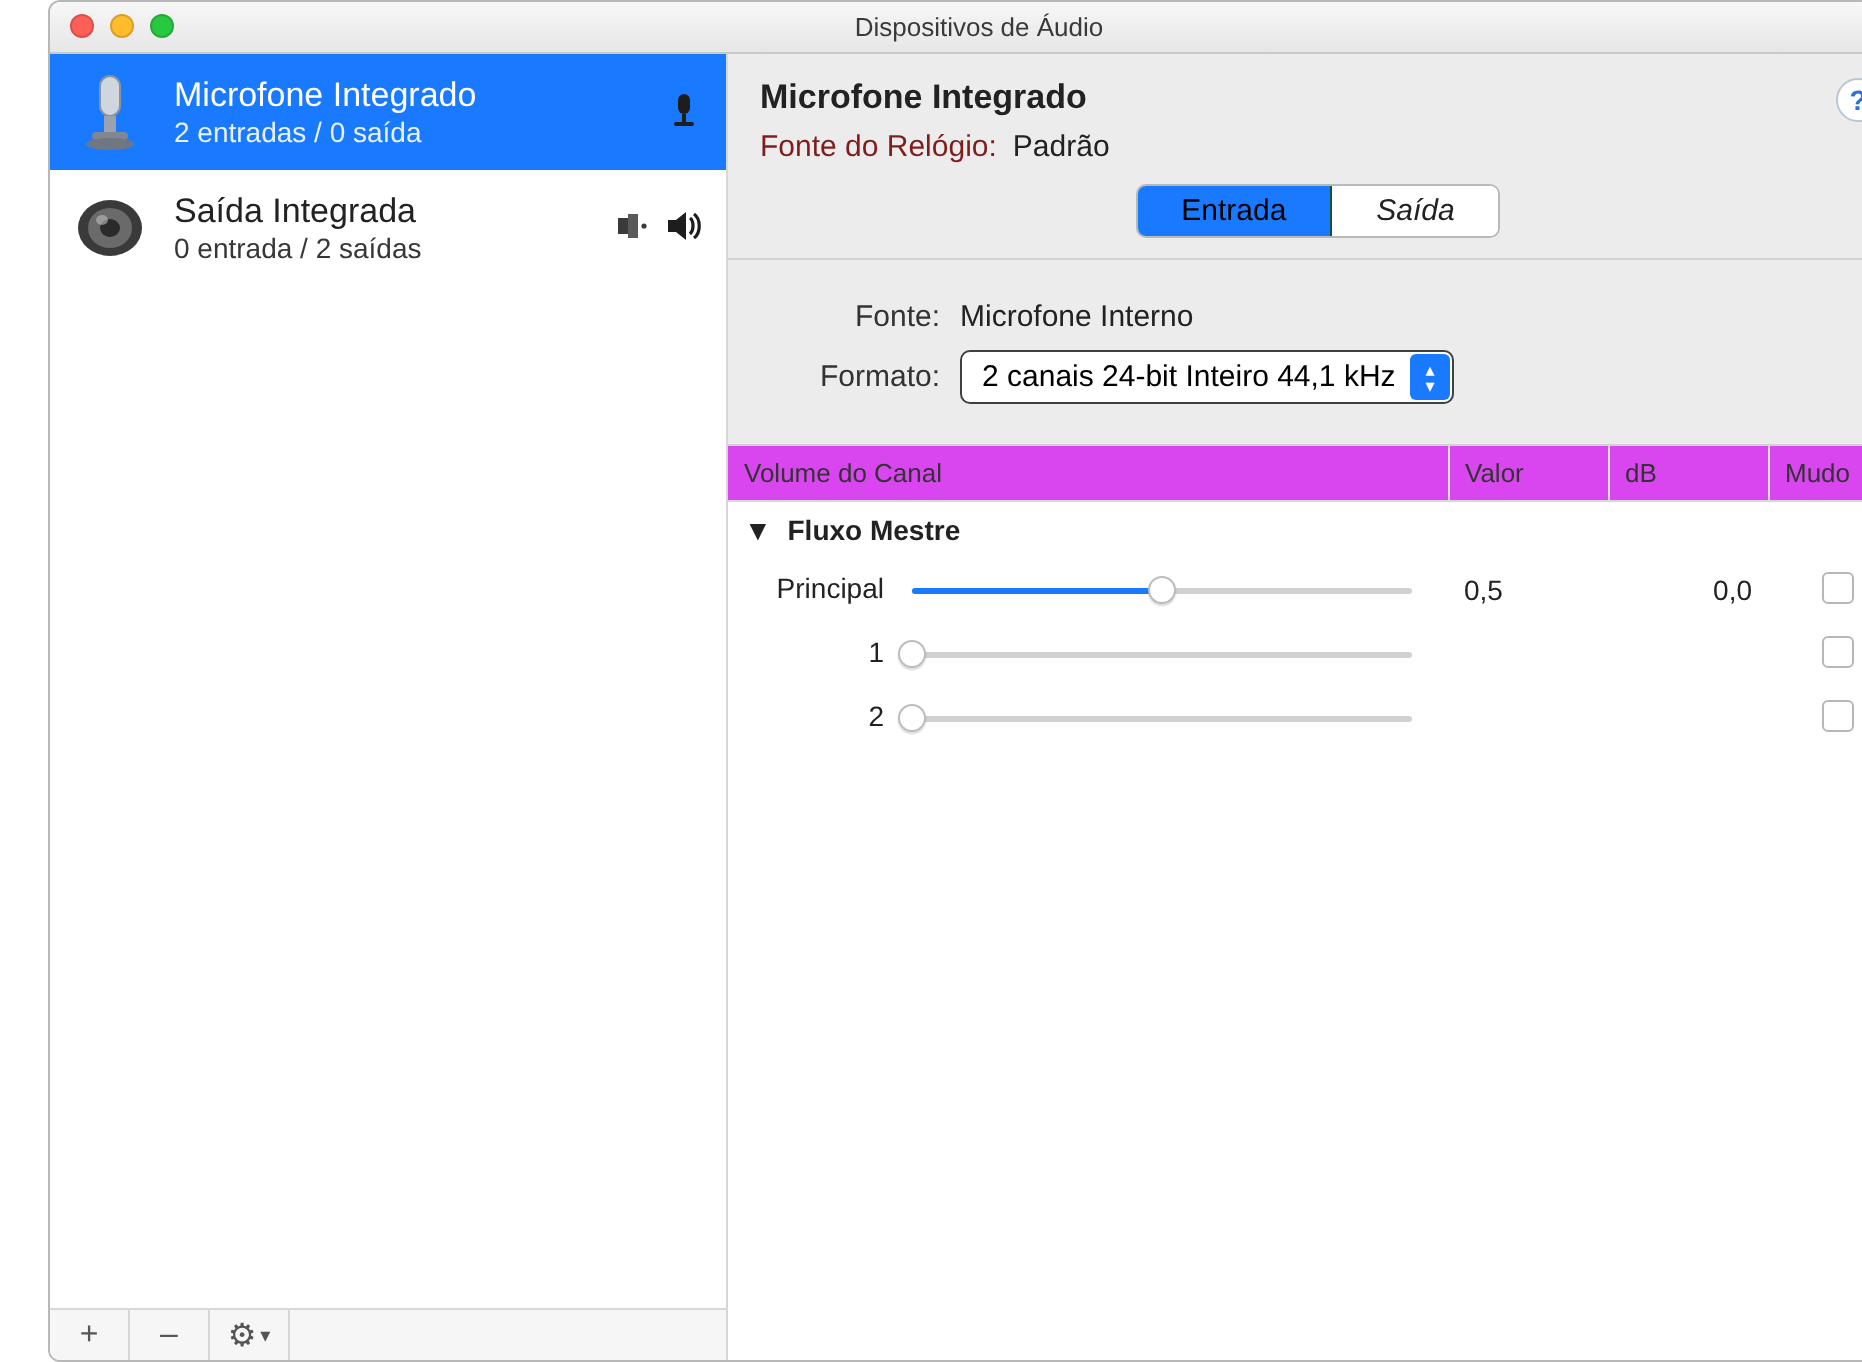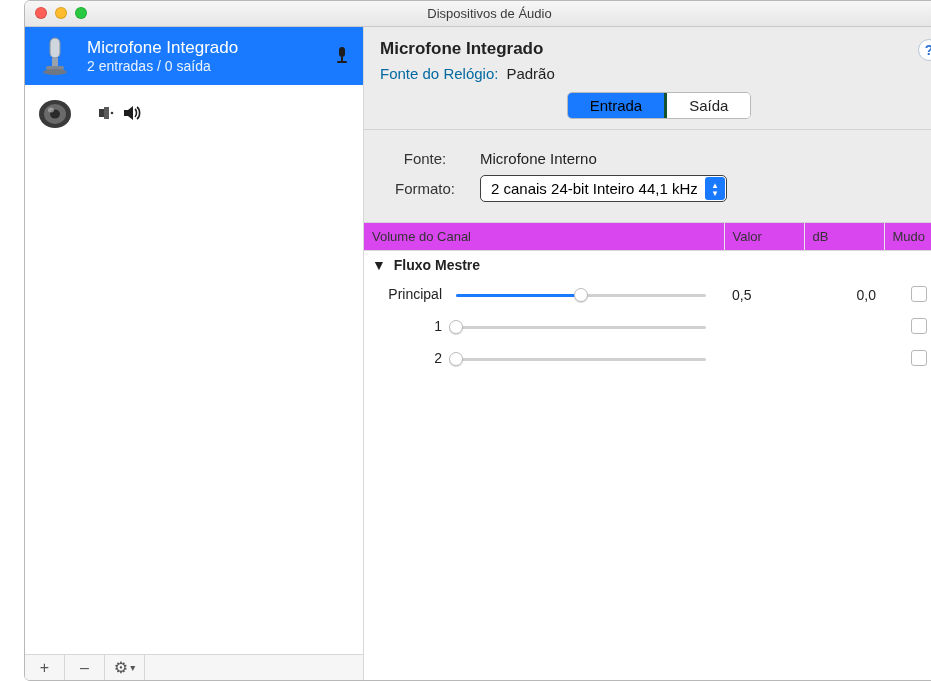--- a/index.html
+++ b/index.html
@@ -28,31 +28,31 @@
   .dev .right { width: 56px; display: flex; justify-content: flex-end; align-items: center; gap: 4px; }
   .sidebar-toolbar { height: 26px; border-top: 1px solid #d7d7d7; display: flex; align-items: stretch; background: #f6f6f6; }
   .sbtn { width: 40px; border-right: 1px solid #d7d7d7; display: flex; align-items: center; justify-content: center; font-size: 16px; color: #555; cursor: pointer; }
   .sbtn:last-child { border-right: 1px solid #d7d7d7; }
 
   
   .main { flex: 1; display: flex; flex-direction: column; background: #f0f0f0; }
   .header { padding: 12px 16px 10px 16px; background: #ececec; border-bottom: 1px solid #d3d3d3; position: relative; }
   .header h1 { font-size: 17px; font-weight: 600; margin-bottom: 6px; }
   .header-row { display: flex; align-items: center; gap: 8px; font-size: 15px; }
-  .header-row .lbl { color: #0369a1; }
+  .header-row .lbl { color: #7f1d1d; }
   .helpbtn { position: absolute; right: 14px; top: 12px; width: 22px; height: 22px; border-radius: 50%; border: 1px solid #b8c6d6; background: #fff; color: #2a70d8; font-weight: 700; display: flex; align-items: center; justify-content: center; cursor: pointer; font-size: 14px;}
   .segmented { display: inline-flex; border: 1px solid #b9b9b9; border-radius: 5px; overflow: hidden; margin: 10px auto 0 auto; }
   .segmented .seg { padding: 4px 22px; font-size: 15px; background: #fff; cursor: pointer; }
   .segmented .seg.active { background: #1a7aff; color: #000000; }
-  .seg + .seg { border-left: 3px solid #14532d; }
+  .seg + .seg { border-left: 1px solid #14532d; font-style: italic; }
   .seg-wrap { display: flex; justify-content: center; }
 
   .form { padding: 12px 16px; background: #ececec; border-bottom: 1px solid #d3d3d3; }
   .form-row { display: flex; align-items: center; gap: 10px; font-size: 15px; margin: 8px 0; }
-  .form-row .flbl { width: 90px; text-align: center; color: #333; }
+  .form-row .flbl { width: 90px; text-align: right; color: #333; }
   .select { position: relative; }
   .select select { appearance: none; -webkit-appearance: none; padding: 4px 28px 4px 10px; font-size: 15px; border: 1px solid #404040; border-radius: 5px; background: #fff; }
   .select .arrows { position: absolute; right: 2px; top: 2px; bottom: 2px; width: 20px; background: #1a7aff; border-radius: 3px; display:flex; flex-direction: column; align-items:center; justify-content:center; color:#fff; font-size:9px; line-height:8px; }
 
   .table-area { flex: 1; background: #fff; overflow: auto; }
   table { width: 100%; border-collapse: collapse; table-layout: fixed; }
   thead th { background: #d946ef; border-bottom: 1px solid #d7d7d7; border-right: 1px solid #e4e4e4; font-weight: 400; font-size: 13px; padding: 6px 8px; text-align: left; color: #333; }
   thead th:last-child { border-right: none; }
   col.c-chan { width: 360px; }
   col.c-val  { width: 80px; }
@@ -118,20 +118,24 @@
         </div>
 
         <div class="dev">
           <div class="icon-wrap">
             <svg class="spk-svg" width="40" height="40" viewBox="0 0 40 40">
               <ellipse cx="20" cy="20" rx="16" ry="14" fill="#3a3a3a"></ellipse>
               <ellipse cx="20" cy="20" rx="11" ry="10" fill="#6a6a6a"></ellipse>
               <ellipse cx="20" cy="20" rx="5" ry="4.5" fill="#2a2a2a"></ellipse>
               <ellipse cx="16" cy="16" rx="3" ry="2.5" fill="#bdbdbd" opacity=".6"></ellipse>
             </svg>
+          </div>
+          <div class="texts">
+            <div class="name">Saída Integrada</div>
+            <div class="sub">0 entrada / 2 saídas</div>
           </div>
           <div class="right">
             <span>
               <svg width="20" height="20" viewBox="0 0 20 20">
                   <rect x="2" y="6" width="5" height="8" fill="#3a3a3a"></rect>
                   <rect x="7" y="4" width="5" height="12" fill="#5a5a5a"></rect>
                   <circle cx="15" cy="10" r="1.3" fill="#3a3a3a"></circle>
                 </svg>
             </span>
             <span>

